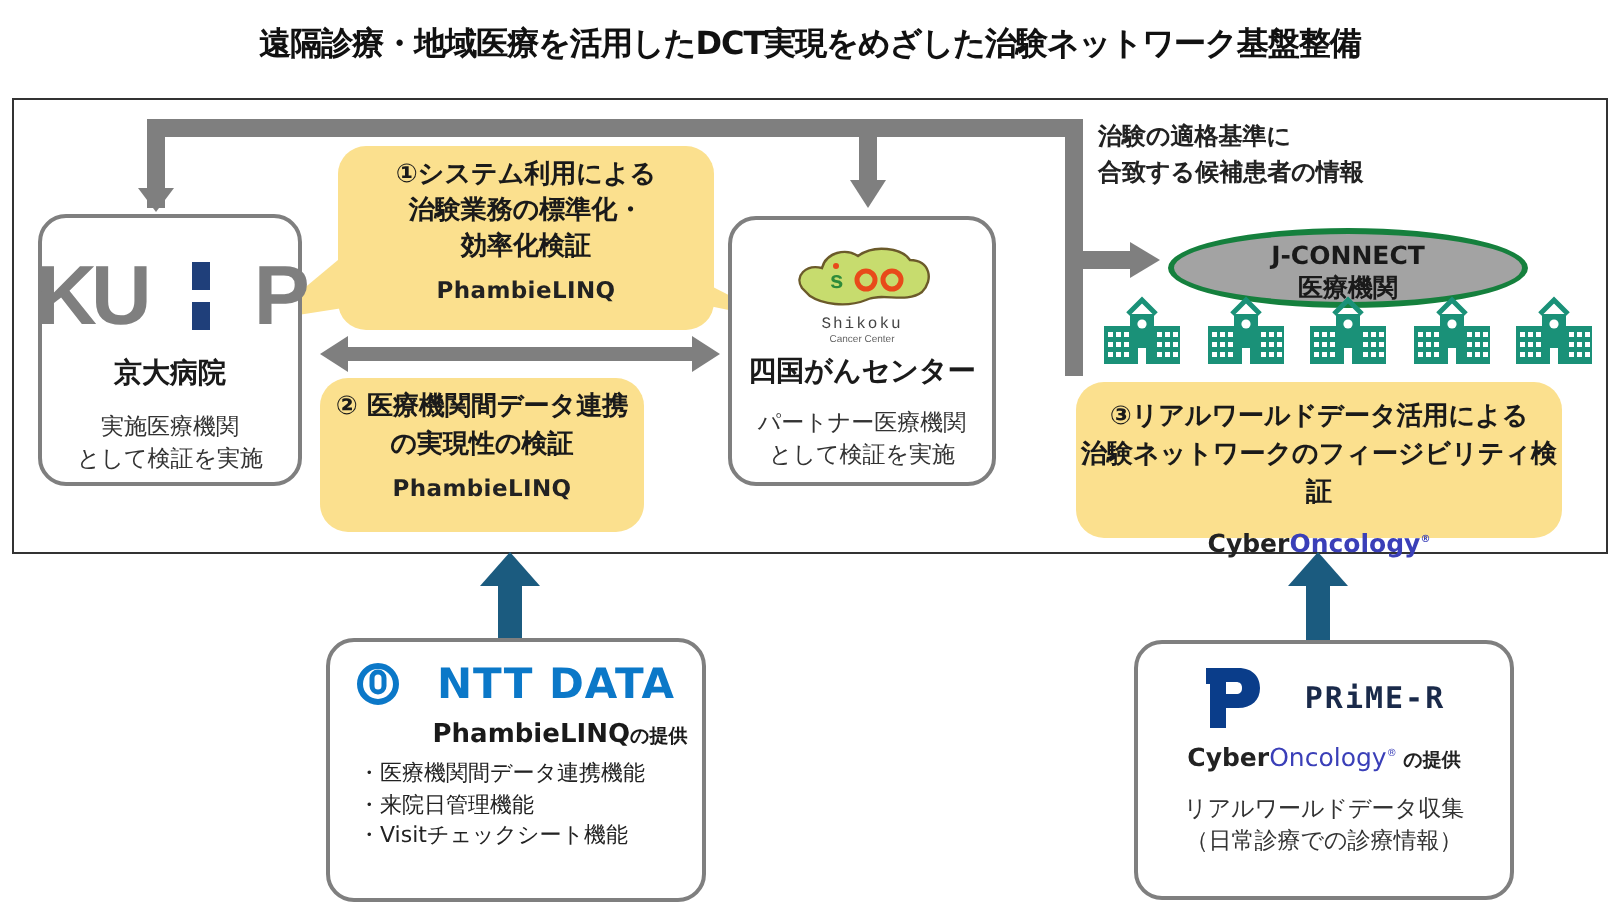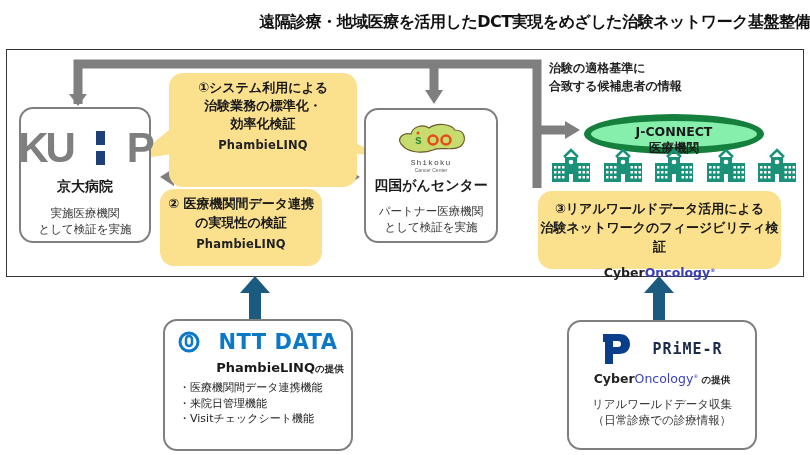--- a/index.html
+++ b/index.html
@@ -1,20 +1,20 @@
 <!DOCTYPE html>
 <html><head>
 <meta charset="utf-8">
 <style>
   * { box-sizing: border-box; margin: 0; padding: 0; }
   html, body { width: 810px; height: 455px; background: #ffffff; overflow: hidden; }
   body { position: relative; font-family: "DejaVu Sans", sans-serif; color: #1a1a1a; }
 
   .title {
-    position: absolute; left: 0; top: 12px; width: 810px; text-align: right;
+    position: absolute; left: 0; top: 12px; width: 810px; text-align: center;
     font-size: 16px; font-weight: bold; letter-spacing: -0.5px; color: #111;
   }
   .frame {
     position: absolute; left: 6px; top: 49px; width: 798px; height: 228px;
     border: 1.5px solid #333; background: #fff;
   }
   .arrow-layer { position: absolute; left: 0; top: 0; width: 810px; height: 455px; pointer-events: none; }
 
   .inst-box {
     position: absolute; background: #fff; border: 2px solid #7f7f7f; border-radius: 14px;
@@ -32,34 +32,34 @@
   .scc-logo { margin-top: 8px; height: 40px; position: relative; }
   .scc-sub1 { font-size: 8px; letter-spacing: 1px; color: #444; margin-top: 0px; font-family: Liberation Mono, monospace; }
   .scc-sub2 { font-size: 5px; color: #666; font-family: "Liberation Sans", sans-serif; }
   .scc .inst-name { margin-top: 4px; }
   .scc .inst-desc { margin-top: 8px; }
 
   .callout {
     position: absolute; background: #fbe08e; border-radius: 14px; text-align: center;
     font-weight: bold; color: #1a1a1a;
   }
-  .c1 { left: 169px; top: 73px; width: 188px; height: 114px; font-size: 13px; line-height: 18px; padding-top: 6px; }
+  .c1 { left: 169px; top: 73px; width: 188px; height: 92px; font-size: 13px; line-height: 18px; padding-top: 6px; }
   .c2 { left: 160px; top: 189px; width: 162px; height: 77px; font-size: 13px; line-height: 19px; padding-top: 5px; }
   .c3 { left: 538px; top: 191px; width: 243px; height: 78px; font-size: 13px; line-height: 19px; padding-top: 8px; }
   .brand-phambie { font-family: "DejaVu Sans", sans-serif; font-weight: bold; font-size: 11.5px; color: #222; margin-top: 3px; letter-spacing: 0.2px; }
   .brand-cyber { font-family: "DejaVu Sans", sans-serif; font-size: 12.5px; margin-top: 5px; }
   .brand-cyber .cy { color: #222; font-weight: bold; }
   .brand-cyber .on { color: #3a3fb8; }
   .brand-cyber .reg { color: #3a3fb8; font-size: 5px; vertical-align: super; }
 
   .criteria { position: absolute; left: 549px; top: 59px; font-size: 12px; font-weight: bold; line-height: 18px; color: #222; }
 
   .jconnect {
     position: absolute; left: 584px; top: 114px; width: 180px; height: 40px;
-    border: 7px solid #15803d; border-radius: 50%; background: #86efac; text-align: center;
+    border: 3px solid #15803d; border-radius: 50%; background: #a3a3a3; text-align: center;
     font-weight: bold; font-size: 12.5px; line-height: 16px; padding-top: 3px;
   }
   .hospitals { position: absolute; left: 551px; top: 146px; width: 246px; height: 38px; display: flex; justify-content: space-between; }
   .hospital { width: 40px; height: 36px; }
 
   .provider {
     position: absolute; background: #fff; border: 2px solid #7f7f7f; border-radius: 14px;
   }
   .ntt { left: 163px; top: 319px; width: 190px; height: 132px; }
   .prime { left: 567px; top: 320px; width: 190px; height: 130px; text-align: center; }

